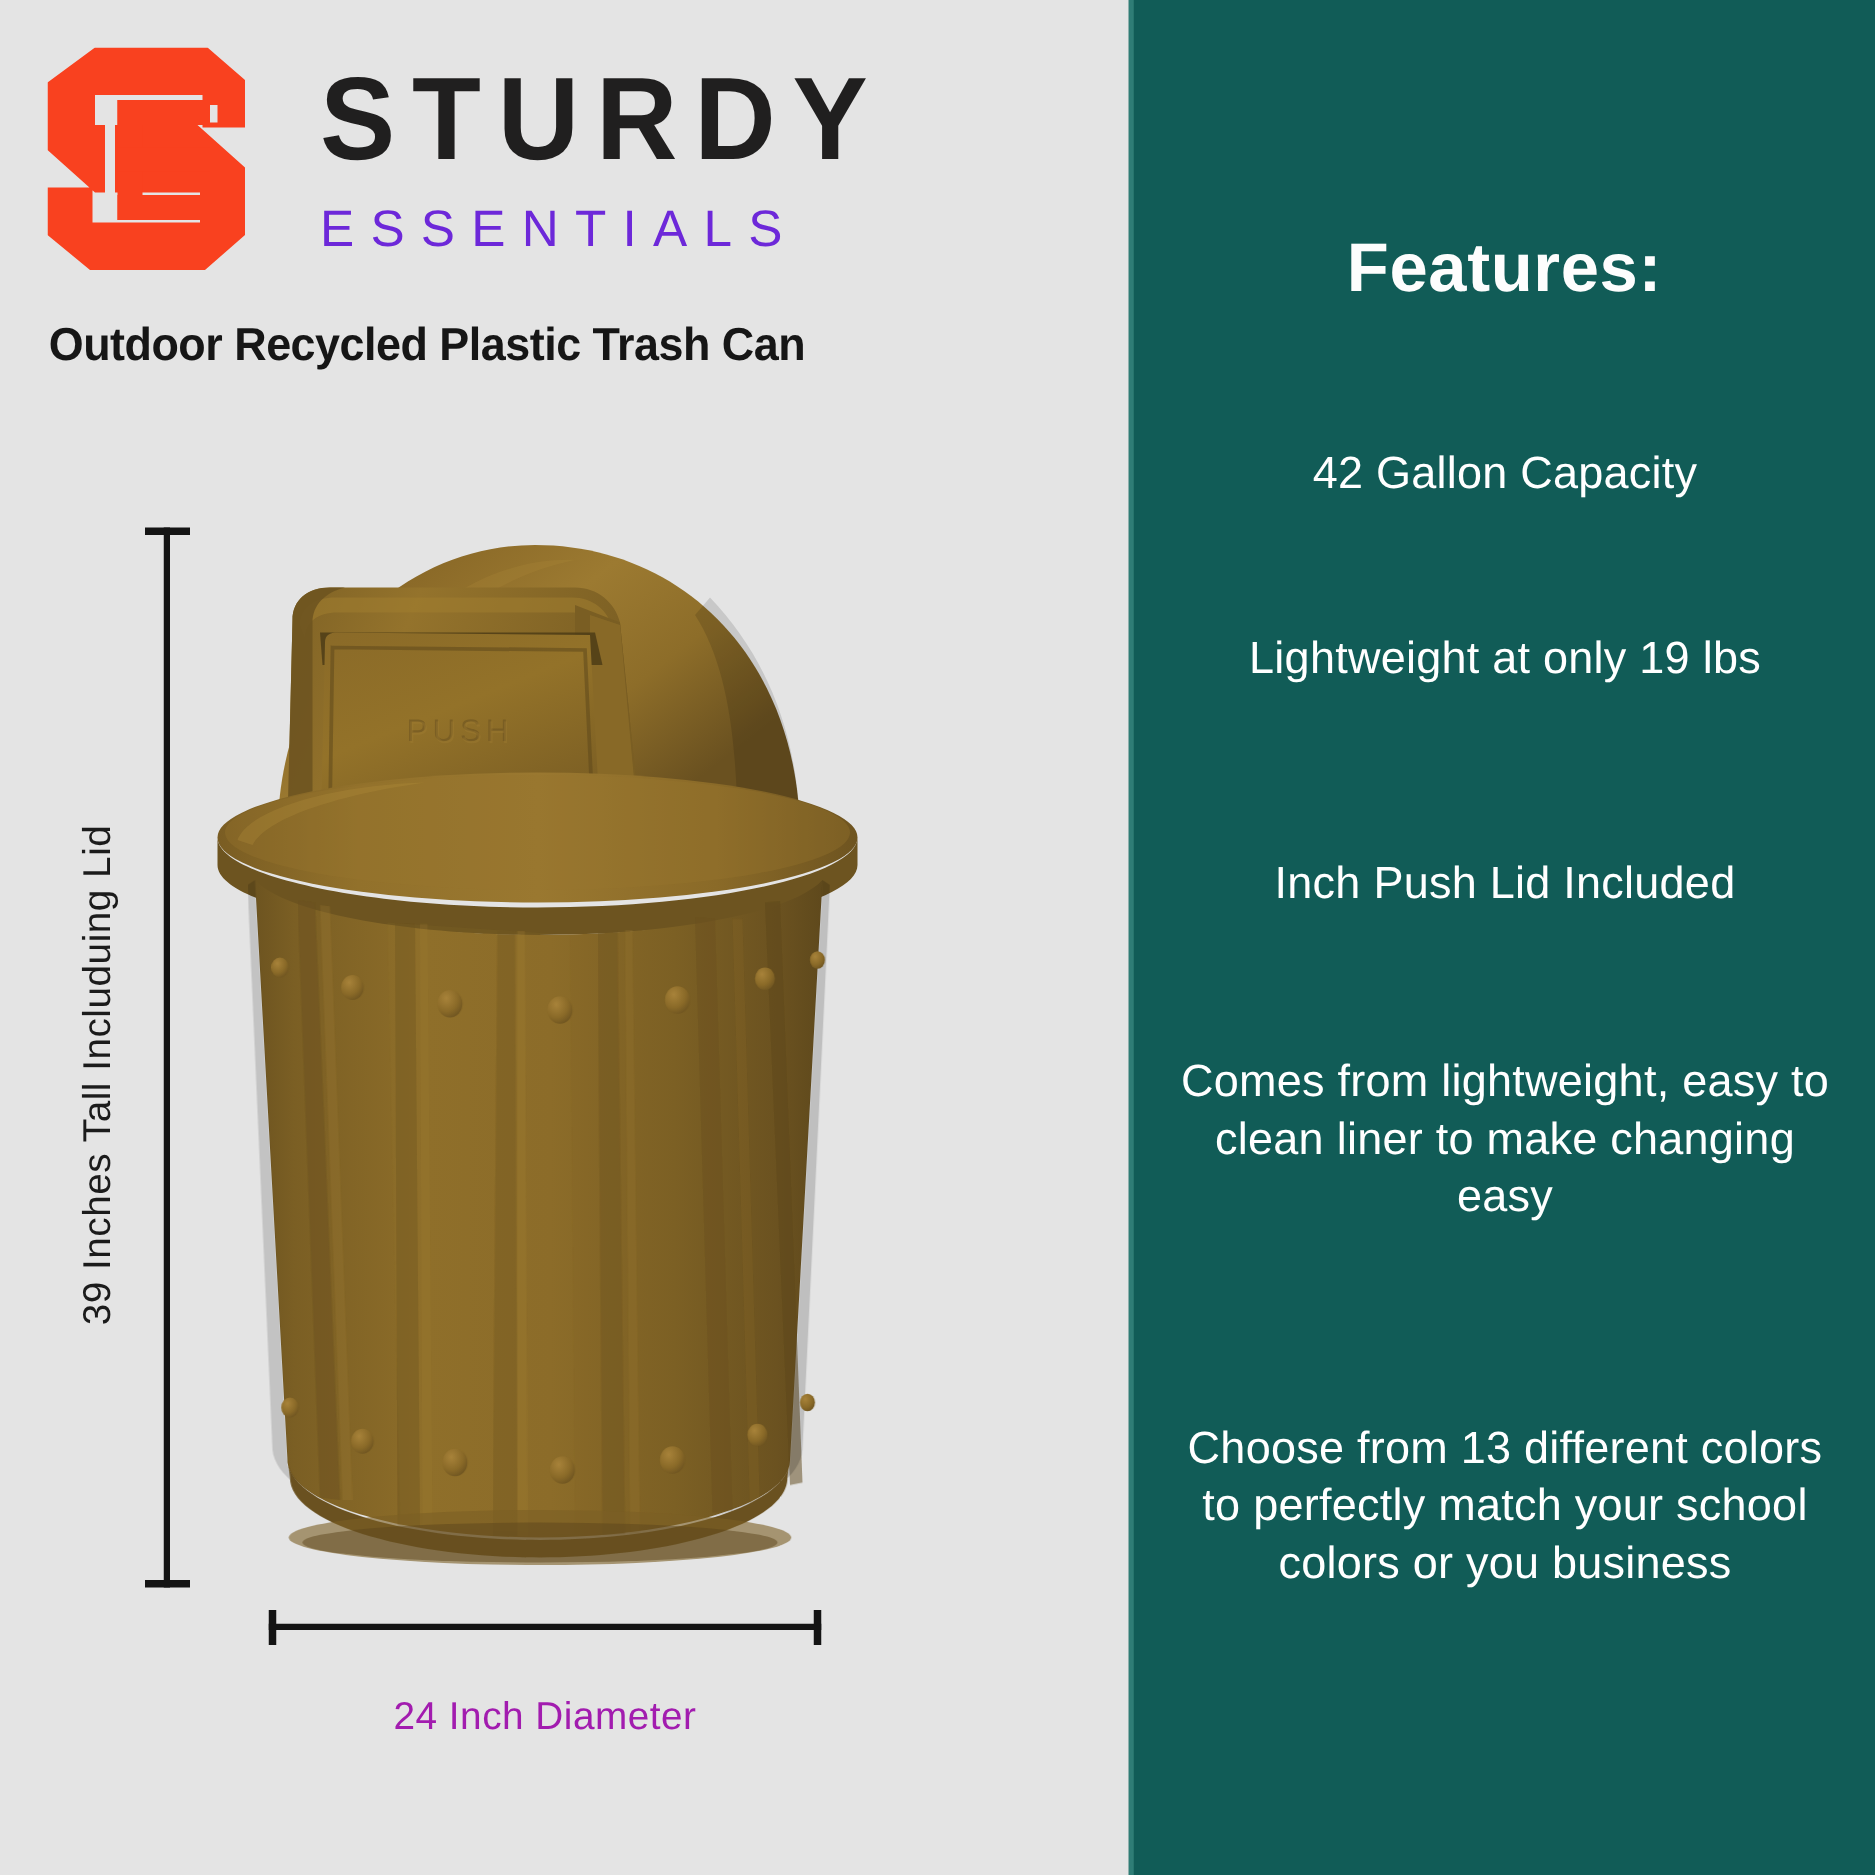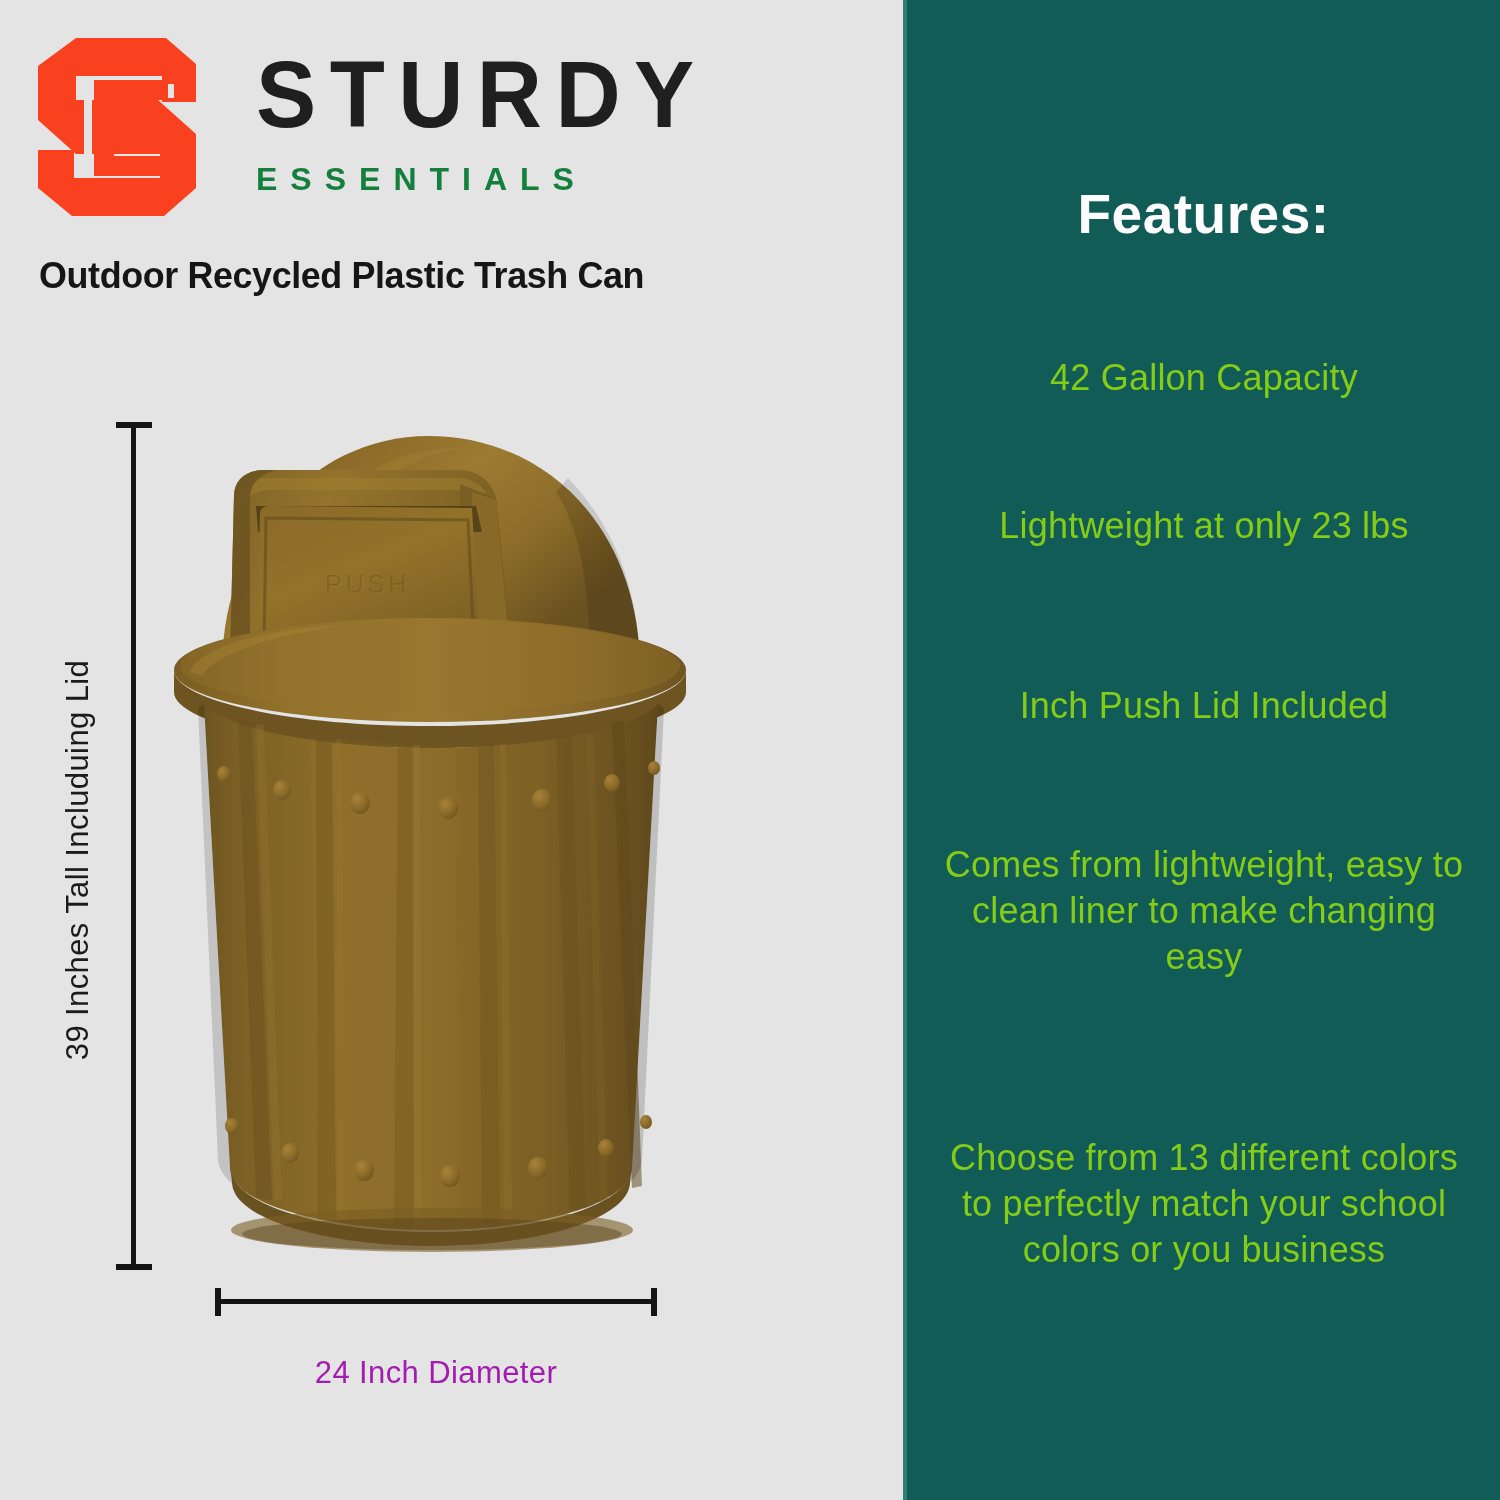--- a/index.html
+++ b/index.html
@@ -41,24 +41,24 @@
     font-weight:bold;
     letter-spacing:14px;
     color:#201f1f;
     line-height:0.95;
     transform:scaleX(0.96);
     transform-origin:left center;
     white-space:nowrap;
   }
   #brand-secondary {
     margin-top:24px;
-    font-size:32px;
-    font-weight:bold;
+    font-size:41px;
+    font-weight:normal;
     letter-spacing:13px;
-    color:#15803d;
+    color:#6d28d9;
     line-height:1;
     white-space:nowrap;
   }
 
   
   #product-title {
     position:absolute; left:39px; top:255px;
     width:850px;
     font-size:37px;
     font-weight:bold;
@@ -145,21 +145,21 @@
     color:#fdfdfd;
     font-size:55px;
     font-weight:bold;
     letter-spacing:0.5px;
   }
   .feature {
     position:absolute;
     left:28px;
     width:538px;
     text-align:center;
-    color:#84cc16;
+    color:#ffffff;
     font-size:36px;
     line-height:1.28;
     letter-spacing:0.2px;
   }
   #feat-0 { top:355px; }
   #feat-1 { top:503px; }
   #feat-2 { top:683px; }
   #feat-3 { top:842px; }
   #feat-4 { top:1135px; }
 </style>
@@ -353,19 +353,19 @@
       <div class="cap right"></div>
     </div>
     <div id="width-label">24 Inch Diameter</div>
 
   </div>
 
   <div id="right-panel">
     <div id="features-heading">Features:</div>
 
     <div class="feature" id="feat-0">42 Gallon Capacity</div>
-    <div class="feature" id="feat-1">Lightweight at only 23 lbs</div>
+    <div class="feature" id="feat-1">Lightweight at only 19 lbs</div>
     <div class="feature" id="feat-2">Inch Push Lid Included</div>
     <div class="feature" id="feat-3">Comes from lightweight, easy to clean liner to make changing easy</div>
     <div class="feature" id="feat-4">Choose from 13 different colors to perfectly match your school colors or you business</div>
   </div>
 
 </div>
 
 </body></html>

